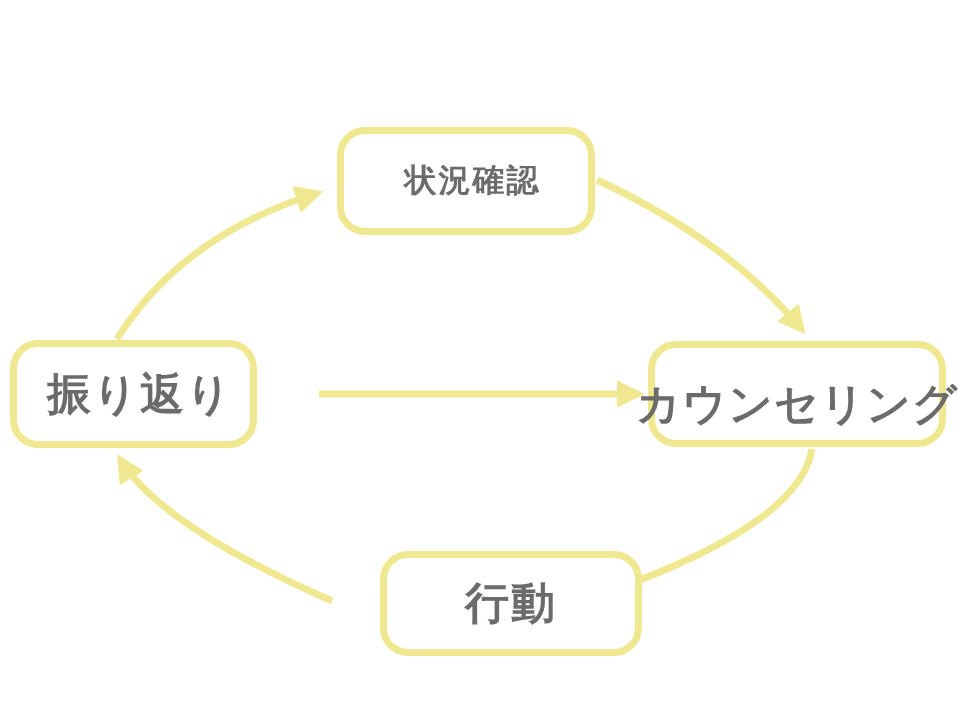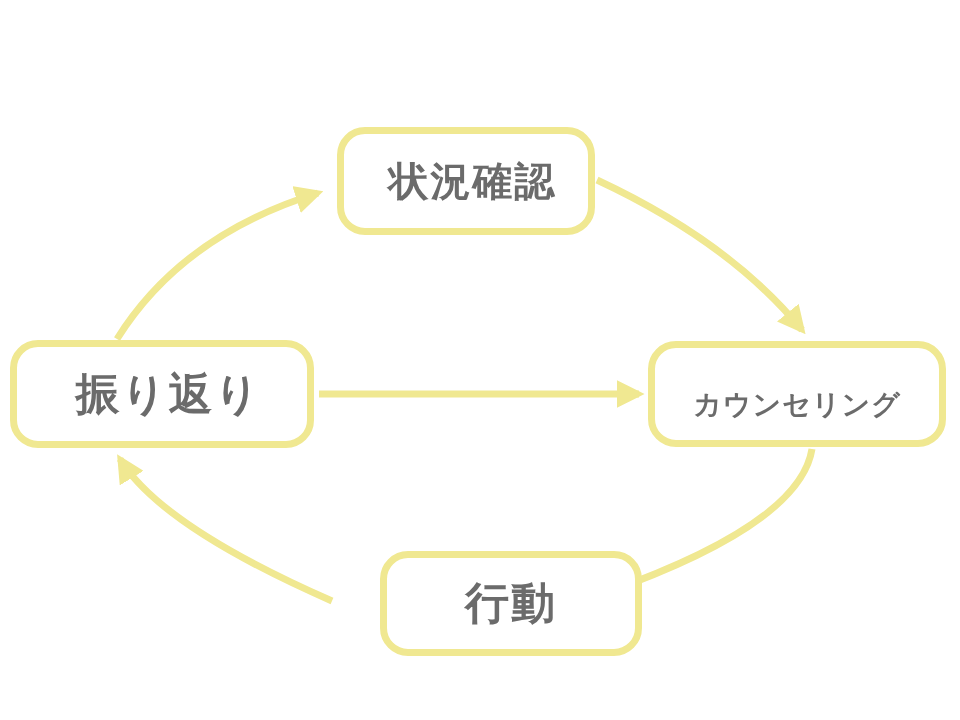--- a/index.html
+++ b/index.html
@@ -49,26 +49,26 @@
     align-items: center;
     justify-content: center;
   }
   .node .label {
     color: var(--text);
     font-weight: bold;
     white-space: nowrap;
     letter-spacing: 2px;
   }
   .node-status-check   { left: 337px; top: 127px; width: 258px; height: 108px; }
-  .node-status-check .label { font-size: 40px; margin-left: 13px; }
+  .node-status-check .label { font-size: 32px; margin-left: 13px; }
   .node-counseling     { left: 648px; top: 341px; width: 298px; height: 106px; }
-  .node-counseling .label { font-size: 28px; letter-spacing: 1px; margin-top: 21px; }
+  .node-counseling .label { font-size: 44px; letter-spacing: 1px; margin-top: 21px; }
   .node-action         { left: 335px; top: 551px; width: 262px; height: 105px; margin-left: 45px; }
   .node-action .label  { font-size: 44px; }
-  .node-reflection     { left: 10px;  top: 340px; width: 304px; height: 108px; padding-left: 13px; }
+  .node-reflection     { left: 10px;  top: 340px; width: 247px; height: 108px; padding-left: 13px; }
   .node-reflection .label { font-size: 44px; }
 </style>
 </head>
 <body>
 
 <div class="stage">
 
   <svg class="edges" viewBox="0 0 960 720" xmlns="http://www.w3.org/2000/svg">
     <defs>
       <marker id="arrowhead" viewBox="0 0 10 10" refX="8" refY="5" markerWidth="4" markerHeight="4" orient="auto" markerUnits="strokeWidth">

